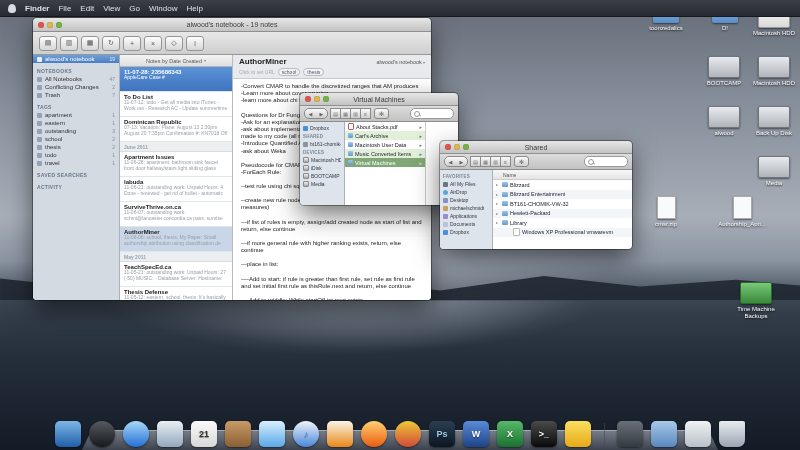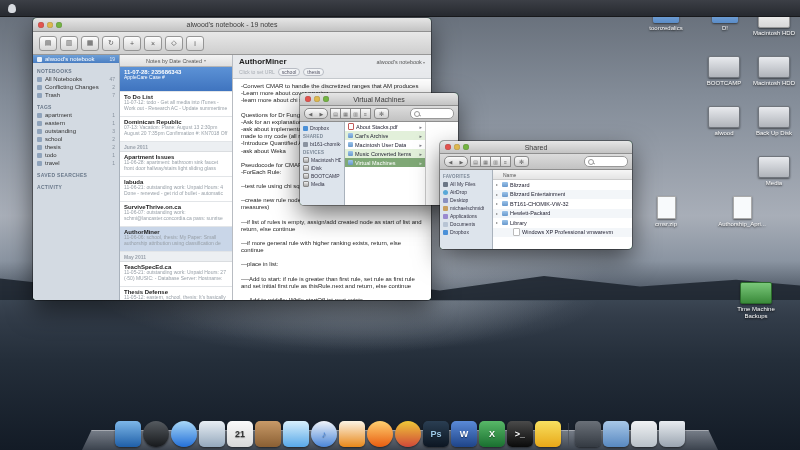--- a/index.html
+++ b/index.html
@@ -135,41 +135,51 @@
   .desk-icon.folder .di-art{width:26px;height:17px;background:linear-gradient(#8db6e4,#5a8cc8);}
   .desk-icon.folder .di-art::before{content:"";position:absolute;top:-3px;left:2px;width:10px;height:4px;background:inherit;border-radius:2px 2px 0 0;}
   .desk-icon.drive .di-art{background:linear-gradient(#e8eaee,#b0b4ba);border:1px solid #70757c;}
   .desk-icon.drive-white .di-art{background:linear-gradient(#fbfbfb,#d8d8d8);border:1px solid #999;}
   .desk-icon.drive-green .di-art{background:linear-gradient(#7ac87a,#3a8a3a);border:1px solid #2a6a2a;}
   .desk-icon.zip .di-art,.desk-icon.doc .di-art{width:17px;height:21px;background:#f8fafc;border:1px solid #aaa;border-radius:1px;}
   .di-label{margin-top:2px;font-size:6px;color:#fff;text-shadow:0 1px 2px rgba(0,0,0,.9);text-align:center;line-height:1.15;max-width:52px;}
 
   
   .dock{position:absolute;bottom:0;left:50%;transform:translateX(-50%);height:32px;width:600px;z-index:20;
-    display:flex;align-items:flex-end;justify-content:center;gap:2px;padding:0 8px;}
+    display:flex;align-items:flex-end;justify-content:center;gap:8px;padding:0 8px;}
   .dock::before{content:"";position:absolute;left:-10px;right:-10px;bottom:0;height:19px;
     background:linear-gradient(180deg,rgba(195,201,211,.55),rgba(120,126,136,.4));
     clip-path:polygon(1.5% 0,98.5% 0,100% 100%,0 100%);border-top:1px solid rgba(250,252,255,.55);}
   .dock-item{width:26px;height:26px;position:relative;margin-bottom:3px;flex:none;}
   .dock-item .tile{position:absolute;inset:0;border-radius:5px;box-shadow:0 1px 2px rgba(0,0,0,.5);}
   .dock-item.ci .tile{border-radius:50%;}
   .dock-item.tr .tile{border-radius:2px 2px 7px 7px;}
   .glyph{position:absolute;inset:0;display:flex;align-items:center;justify-content:center;
     font-size:9px;font-weight:bold;color:#fff;text-shadow:0 1px 1px rgba(0,0,0,.4);}
   .dock-item.sep{width:10px;}
   .dock-item.sep::after{content:"";position:absolute;left:50%;top:2px;bottom:0;width:1px;background:rgba(70,75,85,.6);}
 </style>
 </head>
 <body>
 
 <div class="ridge"></div>
 <div class="glow"></div>
 
 <div class="menubar">
   <span class="apple"></span>
+  <span style="display:flex;gap:9px;align-items:center;">
+
+  <span class="mb-menu">Finder</span>
+      <span class="mb-menu">File</span>
+      <span class="mb-menu">Edit</span>
+      <span class="mb-menu">View</span>
+      <span class="mb-menu">Go</span>
+      <span class="mb-menu">Window</span>
+      <span class="mb-menu">Help</span>
+    </span>
 </div>
 
 <div class="win" id="evernote">
   <div class="tbar">
     <span class="lights">
       <span class="lt-close"></span>
       <span class="lt-min"></span>
       <span class="lt-zoom"></span>
     </span>
     <span class="wtitle">alwood's notebook - 19 notes</span>

